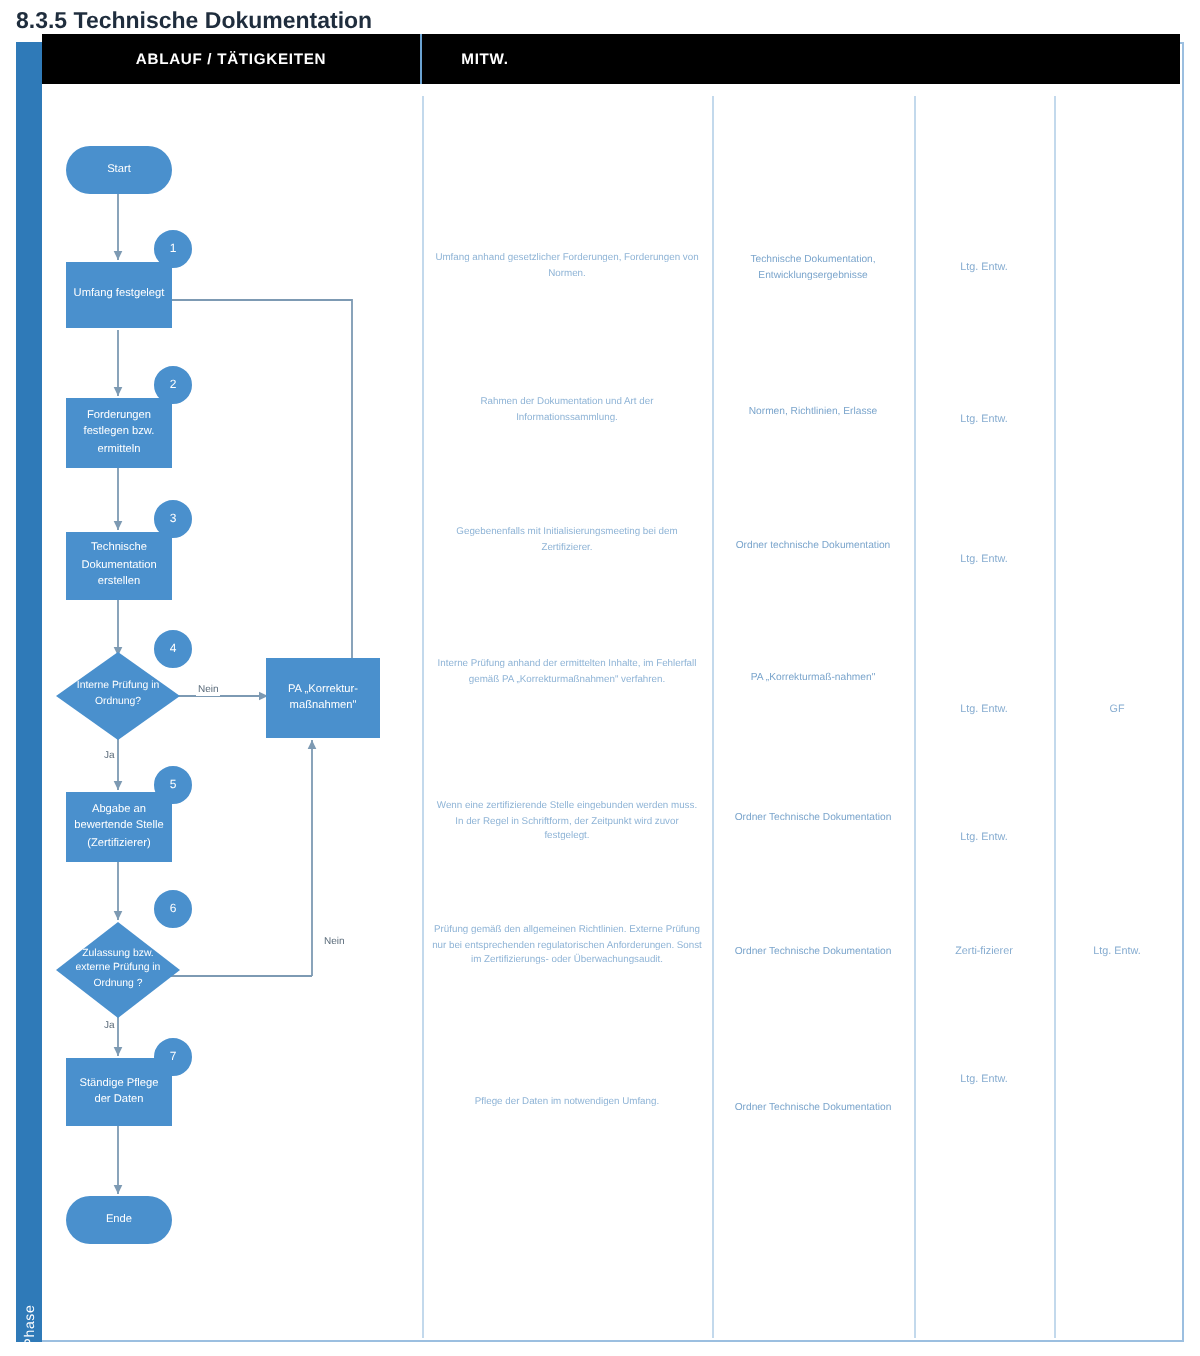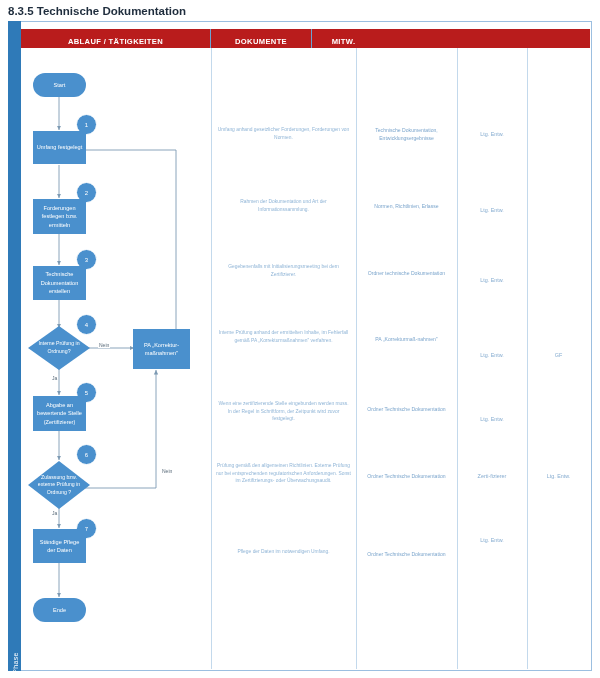--- a/index.html
+++ b/index.html
@@ -30,22 +30,22 @@
   }
   .phase-label{
     position:absolute;left:-14px;bottom:2px;width:42px;height:12px;
     transform:rotate(-90deg);transform-origin:center;
     color:#ffffff;font-size:7px;letter-spacing:.3px;
     display:flex;align-items:center;justify-content:center;
   }
 
   
   .header-row{
-    position:absolute;left:21px;top:29px;width:569px;height:25px;
-    background:#b91c1c;display:flex;
+    position:absolute;left:21px;top:17px;width:569px;height:25px;
+    background:#000000;display:flex;
   }
   .hcell{
     display:flex;align-items:center;justify-content:center;
     color:#ffffff;font-size:7.6px;font-weight:bold;letter-spacing:.35px;
     box-sizing:border-box;border-right:1px solid #6ba3d2;
   }
   .hcell:last-child{border-right:none;text-align:right;}
 
   
   .body-area{
@@ -102,21 +102,20 @@
   <div class="title-bar">8.3.5 Technische Dokumentation</div>
 
   <div class="frame"></div>
 
   <div class="phase-band">
     <div class="phase-label">Phase</div>
   </div>
 
   <div class="header-row">
     <div class="hcell" style="width:190px">ABLAUF / TÄTIGKEITEN</div>
-    <div class="hcell" style="width:101px">DOKUMENTE</div>
     <div class="hcell" style="width:63px">MITW.</div>
   </div>
 
   <div class="body-area">
 
     <div class="col-sep" style="left:190px"></div>
     <div class="col-sep" style="left:335px"></div>
     <div class="col-sep" style="left:436px"></div>
     <div class="col-sep" style="left:506px"></div>
 

